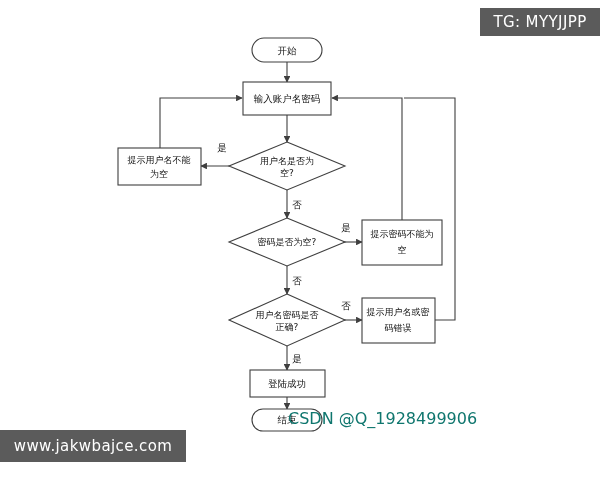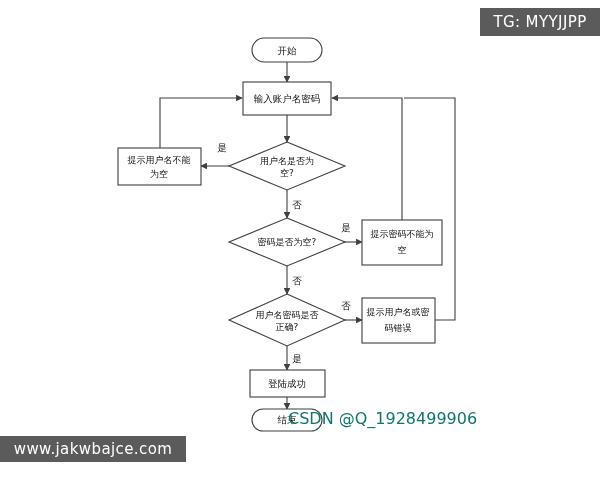--- a/index.html
+++ b/index.html
@@ -62,21 +62,21 @@
     right: 0;
     top: 8px;
     width: 120px;
     height: 28px;
     font-size: 15px;
   }
   #site-badge {
     left: 0;
     bottom: 18px;
     width: 186px;
-    height: 26px;
+    height: 32px;
     font-size: 15px;
   }
   #csdn-watermark {
     position: absolute;
     left: 288px;
     top: 409px;
     font-family: "DejaVu Sans", "Liberation Sans", sans-serif;
     font-size: 16px;
     color: #0f766e;
     white-space: nowrap;

